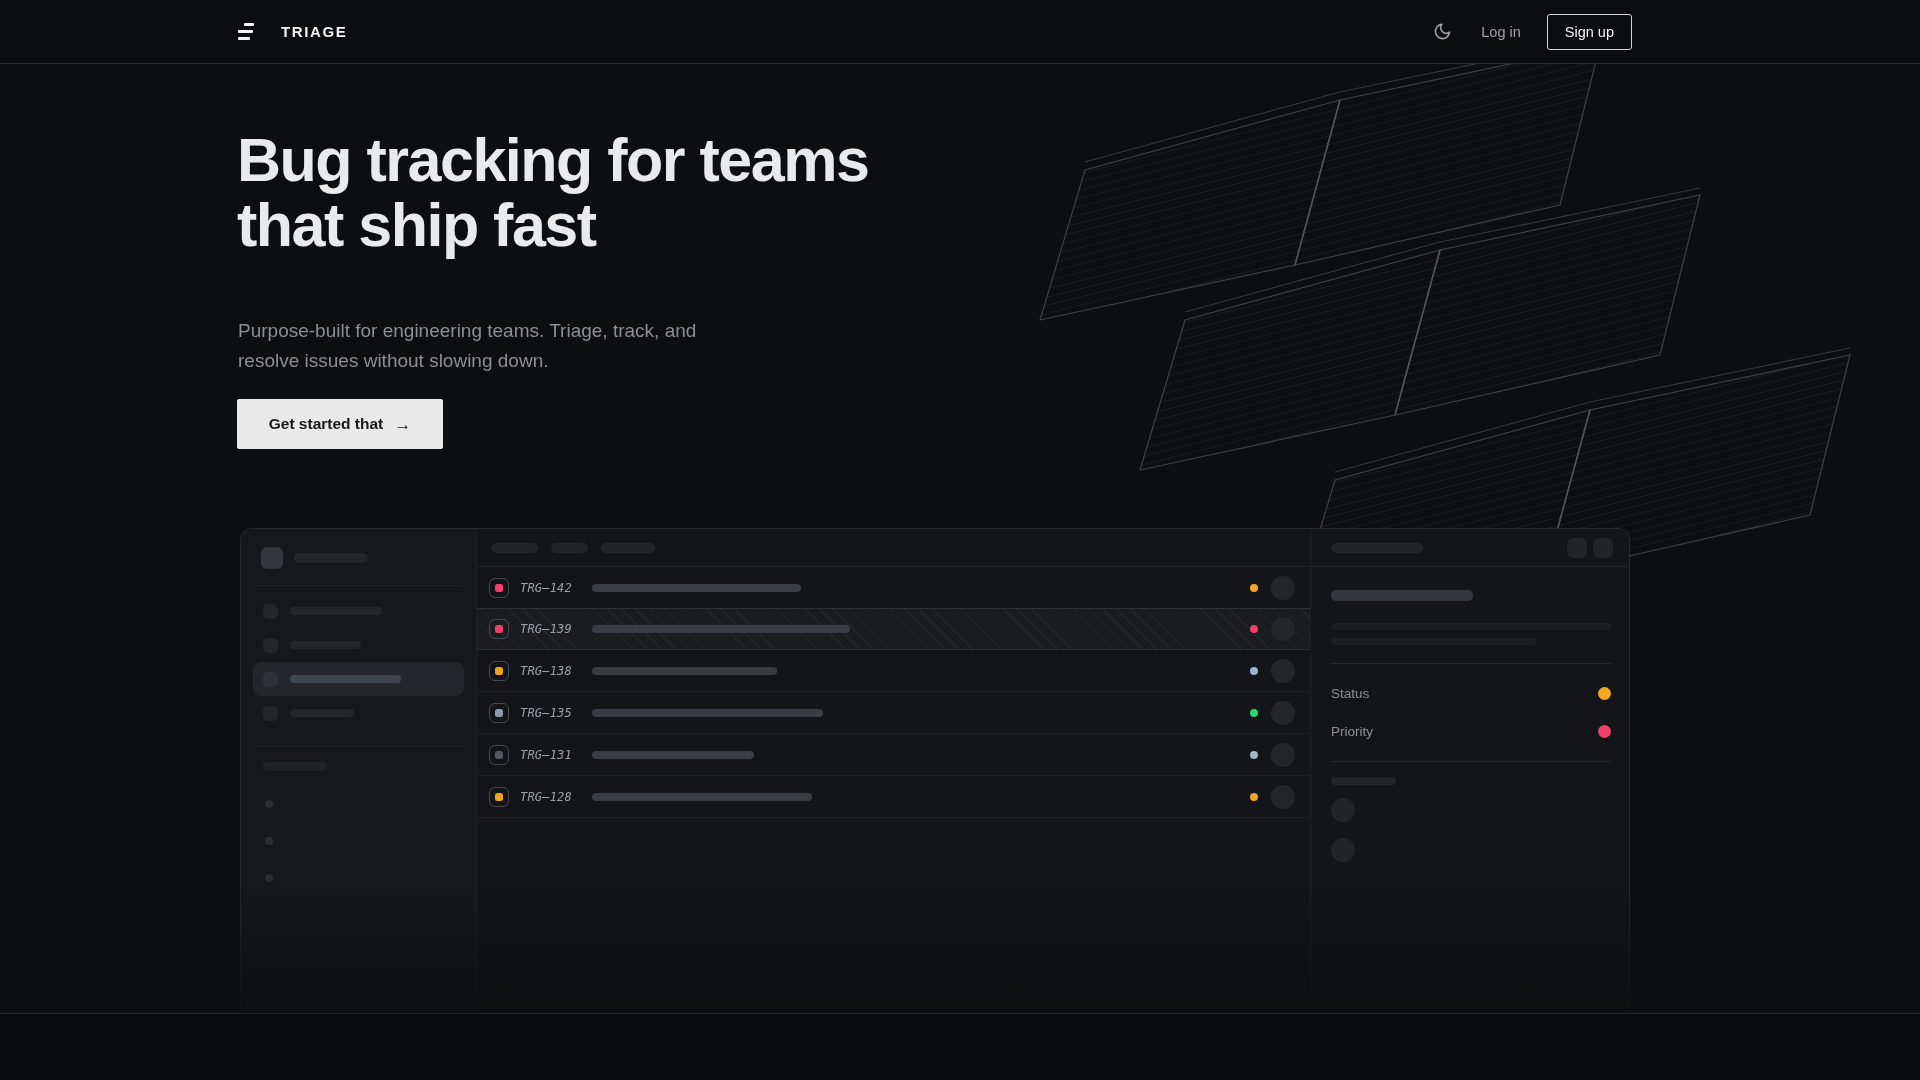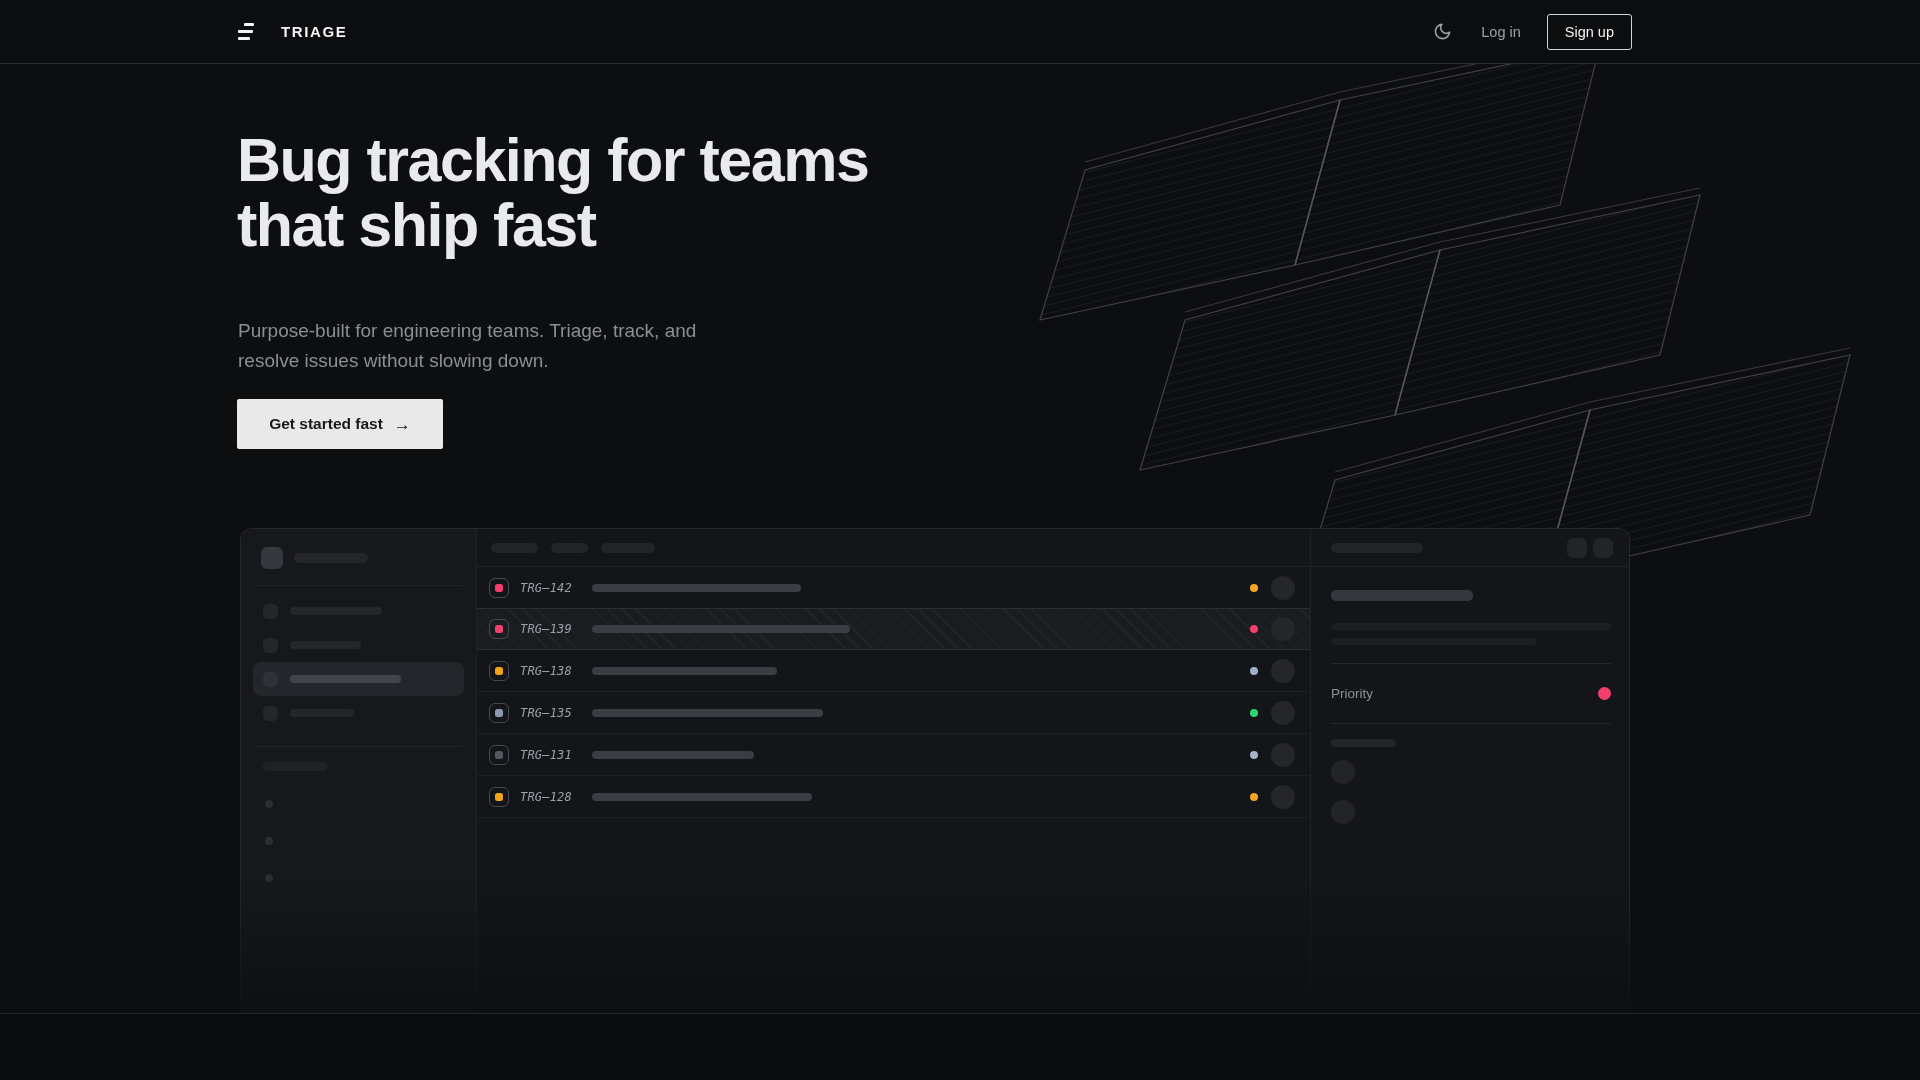--- a/index.html
+++ b/index.html
@@ -178,21 +178,21 @@
 
   <h1 class="hero-title">
     <span>Bug tracking for teams</span><br>
     <span>that ship fast</span>
   </h1>
   <p class="hero-sub">
     <span>Purpose-built for engineering teams. Triage, track, and</span><br>
     <span>resolve issues without slowing down.</span>
   </p>
   <button class="cta-btn">
-    <span>Get started fast</span>
+    <span>Get started that</span>
     <span class="cta-arrow">→</span>
   </button>
 
   <div class="preview-card">
 
     <div class="pv-sidebar">
       <div class="ws-row">
         <span class="ws-avatar"></span>
         <span class="ws-pill"></span>
       </div>
@@ -302,20 +302,25 @@
         <span class="dh-spacer"></span>
         <span class="dh-sq"></span>
         <span class="dh-sq"></span>
       </div>
       <div class="detail-body">
         <div class="detail-heading-pill"></div>
         <div class="detail-line l1"></div>
         <div class="detail-line l2"></div>
         <div class="detail-div"></div>
         <div class="prop-rows" id="prop-rows">
+  <div class="prop-row">
+    <span class="prop-label">Status</span>
+    <span class="prop-spacer"></span>
+    <span class="prop-dot" style="background: rgb(245, 166, 35);"></span>
+  </div>
 
   <div class="prop-row">
     <span class="prop-label">Priority</span>
     <span class="prop-spacer"></span>
     <span class="prop-dot" style="background: rgb(242, 63, 107);"></span>
   </div>
 
 
 </div>
         <div class="detail-div2"></div>

